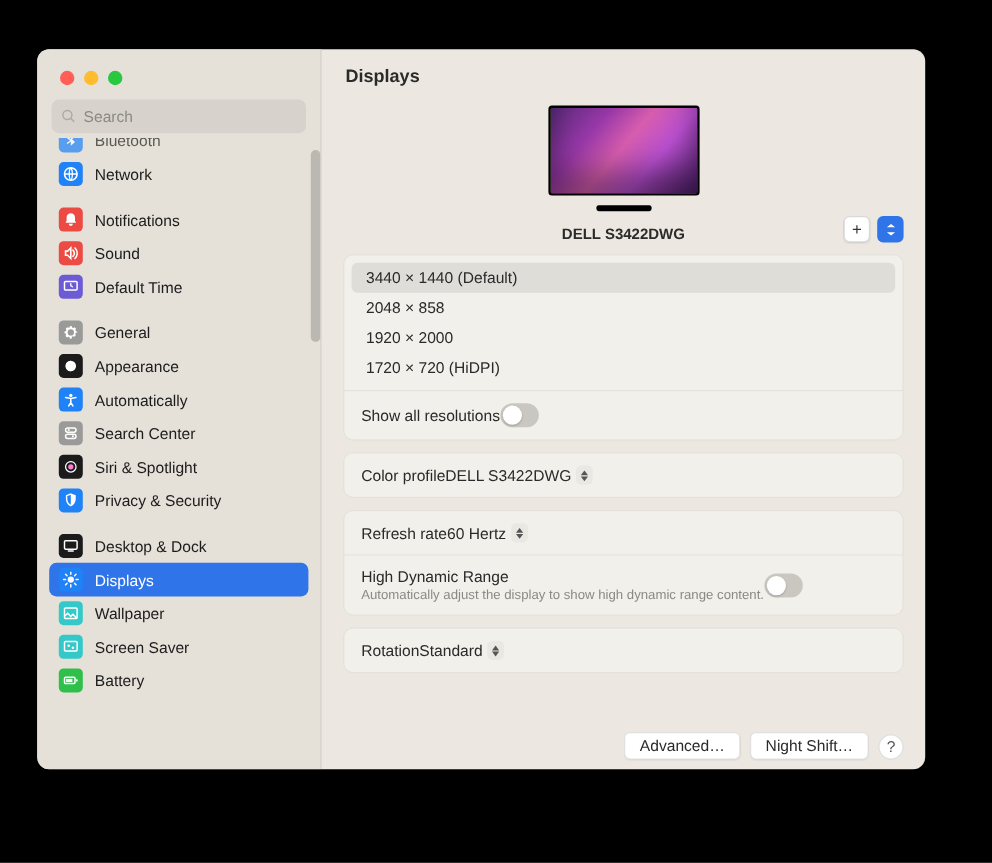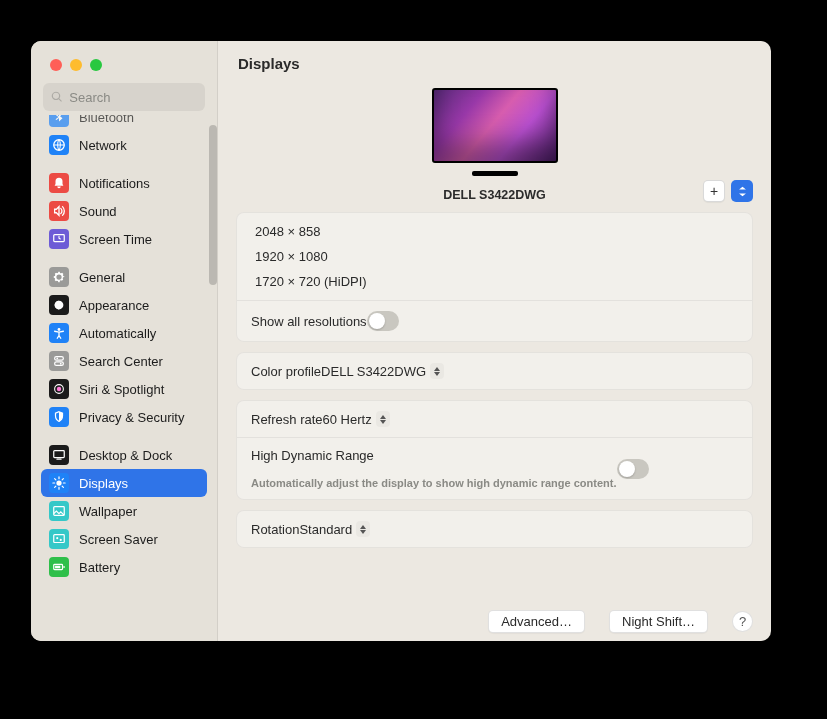--- a/index.html
+++ b/index.html
@@ -2,21 +2,21 @@
 <html><head>
 <meta charset="utf-8">
 <style>
 * { margin: 0; padding: 0; box-sizing: border-box; font-family: -apple-system, "Helvetica Neue", Helvetica, Arial, sans-serif; }
 body { background: #000; width: 827px; height: 719px; overflow: hidden; }
 .window {
   position: absolute; left: 31px; top: 41px; width: 740px; height: 600px;
   background: #ece8e1; border-radius: 10px; display: flex; overflow: hidden;
   box-shadow: 0 10px 40px rgba(0,0,0,.5), 0 0 0 1px rgba(0,0,0,.1);
 }
-.sidebar { width: 187px; background: #e5e1d9; display: flex; flex-direction: column; border-right: 1px solid rgba(0,0,0,.08); }
+.sidebar { width: 237px; background: #e5e1d9; display: flex; flex-direction: column; border-right: 1px solid rgba(0,0,0,.08); }
 .traffic { display: flex; gap: 8px; padding: 18px 0 0 19px; }
 .light { width: 12px; height: 12px; border-radius: 50%; }
 .red { background: #ff5f57; } .yellow { background: #febc2e; } .green { background: #28c840; }
 .search-wrap { padding: 12px 12px 4px 12px; }
 .search {
   display: flex; align-items: center; gap: 6px; background: rgba(0,0,0,.06);
   border-radius: 6px; padding: 4px 8px; height: 28px;
 }
 .search svg { width: 14px; height: 14px; opacity: .45; }
 .search input { border: none; background: transparent; outline: none; font-size: 13px; color: #333; width: 100%; }
@@ -68,34 +68,34 @@
 .res-list { padding: 6px; }
 .res-item {
   font-size: 13px; padding: 5px 12px; border-radius: 5px; color: #2a2a2a;
 }
 .res-item.sel { background: rgba(0,0,0,.08); }
 .row {
   display:flex; align-items:center; justify-content:flex-start; padding: 10px 14px;
 }
 .row + .row { border-top: 1px solid rgba(0,0,0,.06); }
 .row-label { font-size: 13px; color: #2a2a2a; }
-.row-sub { font-size: 11px; color: #8a8a85; margin-top: 14px; font-weight: bold; }
+.row-sub { font-size: 11px; color: #8a8a85; margin-top: 2px; }
 .popup { font-size: 13px; color: #2a2a2a; display:flex; align-items:center; gap:4px;}
 .updown {
   width: 14px; height: 16px; border-radius: 4px; background: rgba(0,0,0,.03);
   display:flex;flex-direction:column;align-items:center;justify-content:center;
 }
 .updown::before,.updown::after{content:"";width:0;height:0;border-left:3px solid transparent;border-right:3px solid transparent}
 .updown::before{border-bottom:4px solid #555;margin-bottom:1px}
 .updown::after{border-top:4px solid #555}
 .toggle {
   width: 32px; height: 20px; border-radius: 10px; background: #c9c7c0; position: relative;
 }
 .toggle::after{content:"";position:absolute;left:2px;top:2px;width:16px;height:16px;border-radius:50%;background:#fff;box-shadow:0 1px 2px rgba(0,0,0,.2)}
-.footer { display:flex; justify-content:flex-end; gap:24px; padding: 4px 18px 8px; align-items:center;}
+.footer { display:flex; justify-content:flex-end; gap:8px; padding: 4px 18px 8px; align-items:flex-end;}
 .btn {
   background:#fff; border:1px solid rgba(0,0,0,.12); border-radius:5px; padding:3px 12px;
   font-size:13px; color:#2a2a2a; box-shadow:0 1px 1px rgba(0,0,0,.04);
 }
 .help { width:21px;height:21px;border-radius:50%;background:#fff;border:1px solid rgba(0,0,0,.12);display:flex;align-items:center;justify-content:center;font-size:13px;color:#555}
 .partial-top { height: 16px; overflow: hidden; display:flex; align-items:flex-end;}
 .partial-top .sb-item { opacity: .7 }
 </style>
 </head>
 <body>
@@ -156,21 +156,21 @@
             </span>
             <span>Sound</span>
           </div>
           <div class="sb-item">
             <span class="sb-icon" style="background: rgb(109, 91, 214);">
               <svg viewBox="0 0 16 16">
                 <rect x="2" y="3" width="12" height="8" rx="1" fill="none" stroke="#fff" stroke-width="1.4"></rect>
                 <path d="M8 5v2l1.5 1" stroke="#fff" stroke-width="1.3" fill="none" stroke-linecap="round"></path>
               </svg>
             </span>
-            <span>Screen Time</span>
+            <span>Default Time</span>
           </div>
         </div>
       <div class="sb-group" id="g3">
           <div class="sb-item">
             <span class="sb-icon" style="background: rgb(154, 154, 152);">
               <svg viewBox="0 0 16 16">
                 <path d="M8 5a3 3 0 100 6 3 3 0 000-6zm6 3l-1.3.4a5 5 0 01-.5 1.2l.6 1.2-1.4 1.4-1.2-.6a5 5 0 01-1.2.5L8.8 14H7.2l-.4-1.3a5 5 0 01-1.2-.5l-1.2.6-1.4-1.4.6-1.2a5 5 0 01-.5-1.2L2 8.8V7.2l1.3-.4a5 5 0 01.5-1.2l-.6-1.2 1.4-1.4 1.2.6a5 5 0 011.2-.5L7.2 2h1.6l.4 1.3a5 5 0 011.2.5l1.2-.6 1.4 1.4-.6 1.2a5 5 0 01.5 1.2L14 7.2z"></path>
               </svg>
             </span>
             <span>General</span>
@@ -287,22 +287,23 @@
           <div class="arrangebtn">
               <svg viewBox="0 0 16 16">
                 <path d="M3 5l5-4 5 4H3zm0 6h10l-5 4-5-4z"></path>
               </svg>
             </div>
         </div>
       </div>
 
       <div class="panel">
         <div class="res-list" id="reslist">
+            <div class="res-item sel">3440 × 1440 (Default)</div>
             <div class="res-item">2048 × 858</div>
-            <div class="res-item">1920 × 1080</div>
+            <div class="res-item">1920 × 2000</div>
             <div class="res-item">1720 × 720 (HiDPI)</div>
           </div>
         <div class="row" style="border-top:1px solid rgba(0,0,0,.06)">
           <span class="row-label">Show all resolutions</span>
           <div class="toggle"></div>
         </div>
       </div>
 
       <div class="panel">
         <div class="row">

